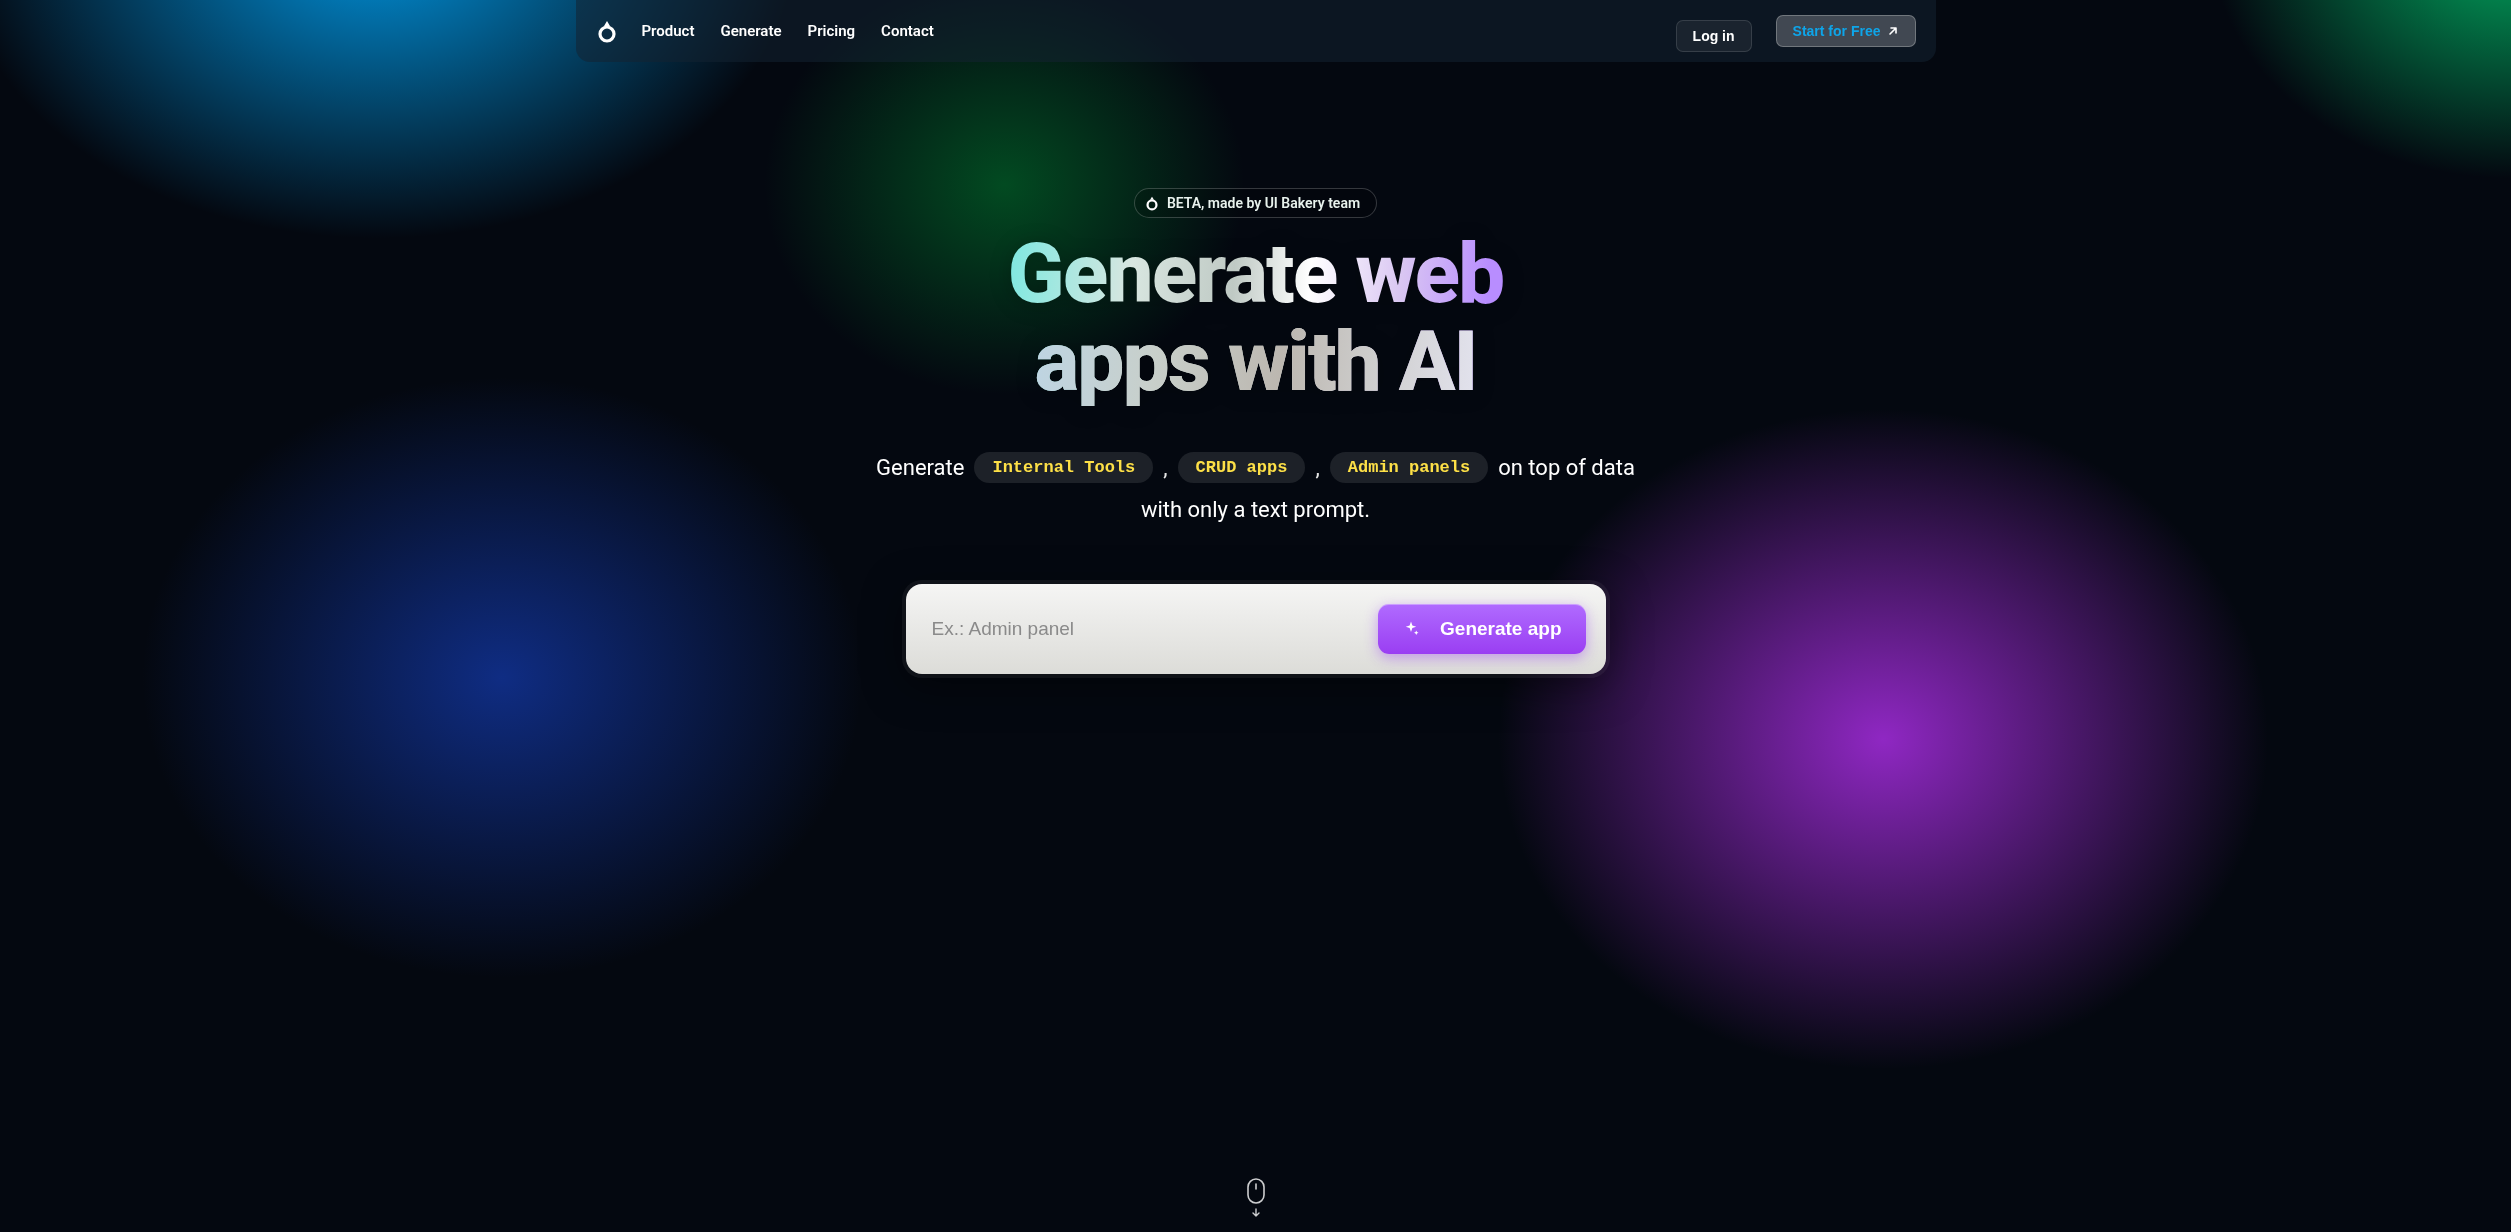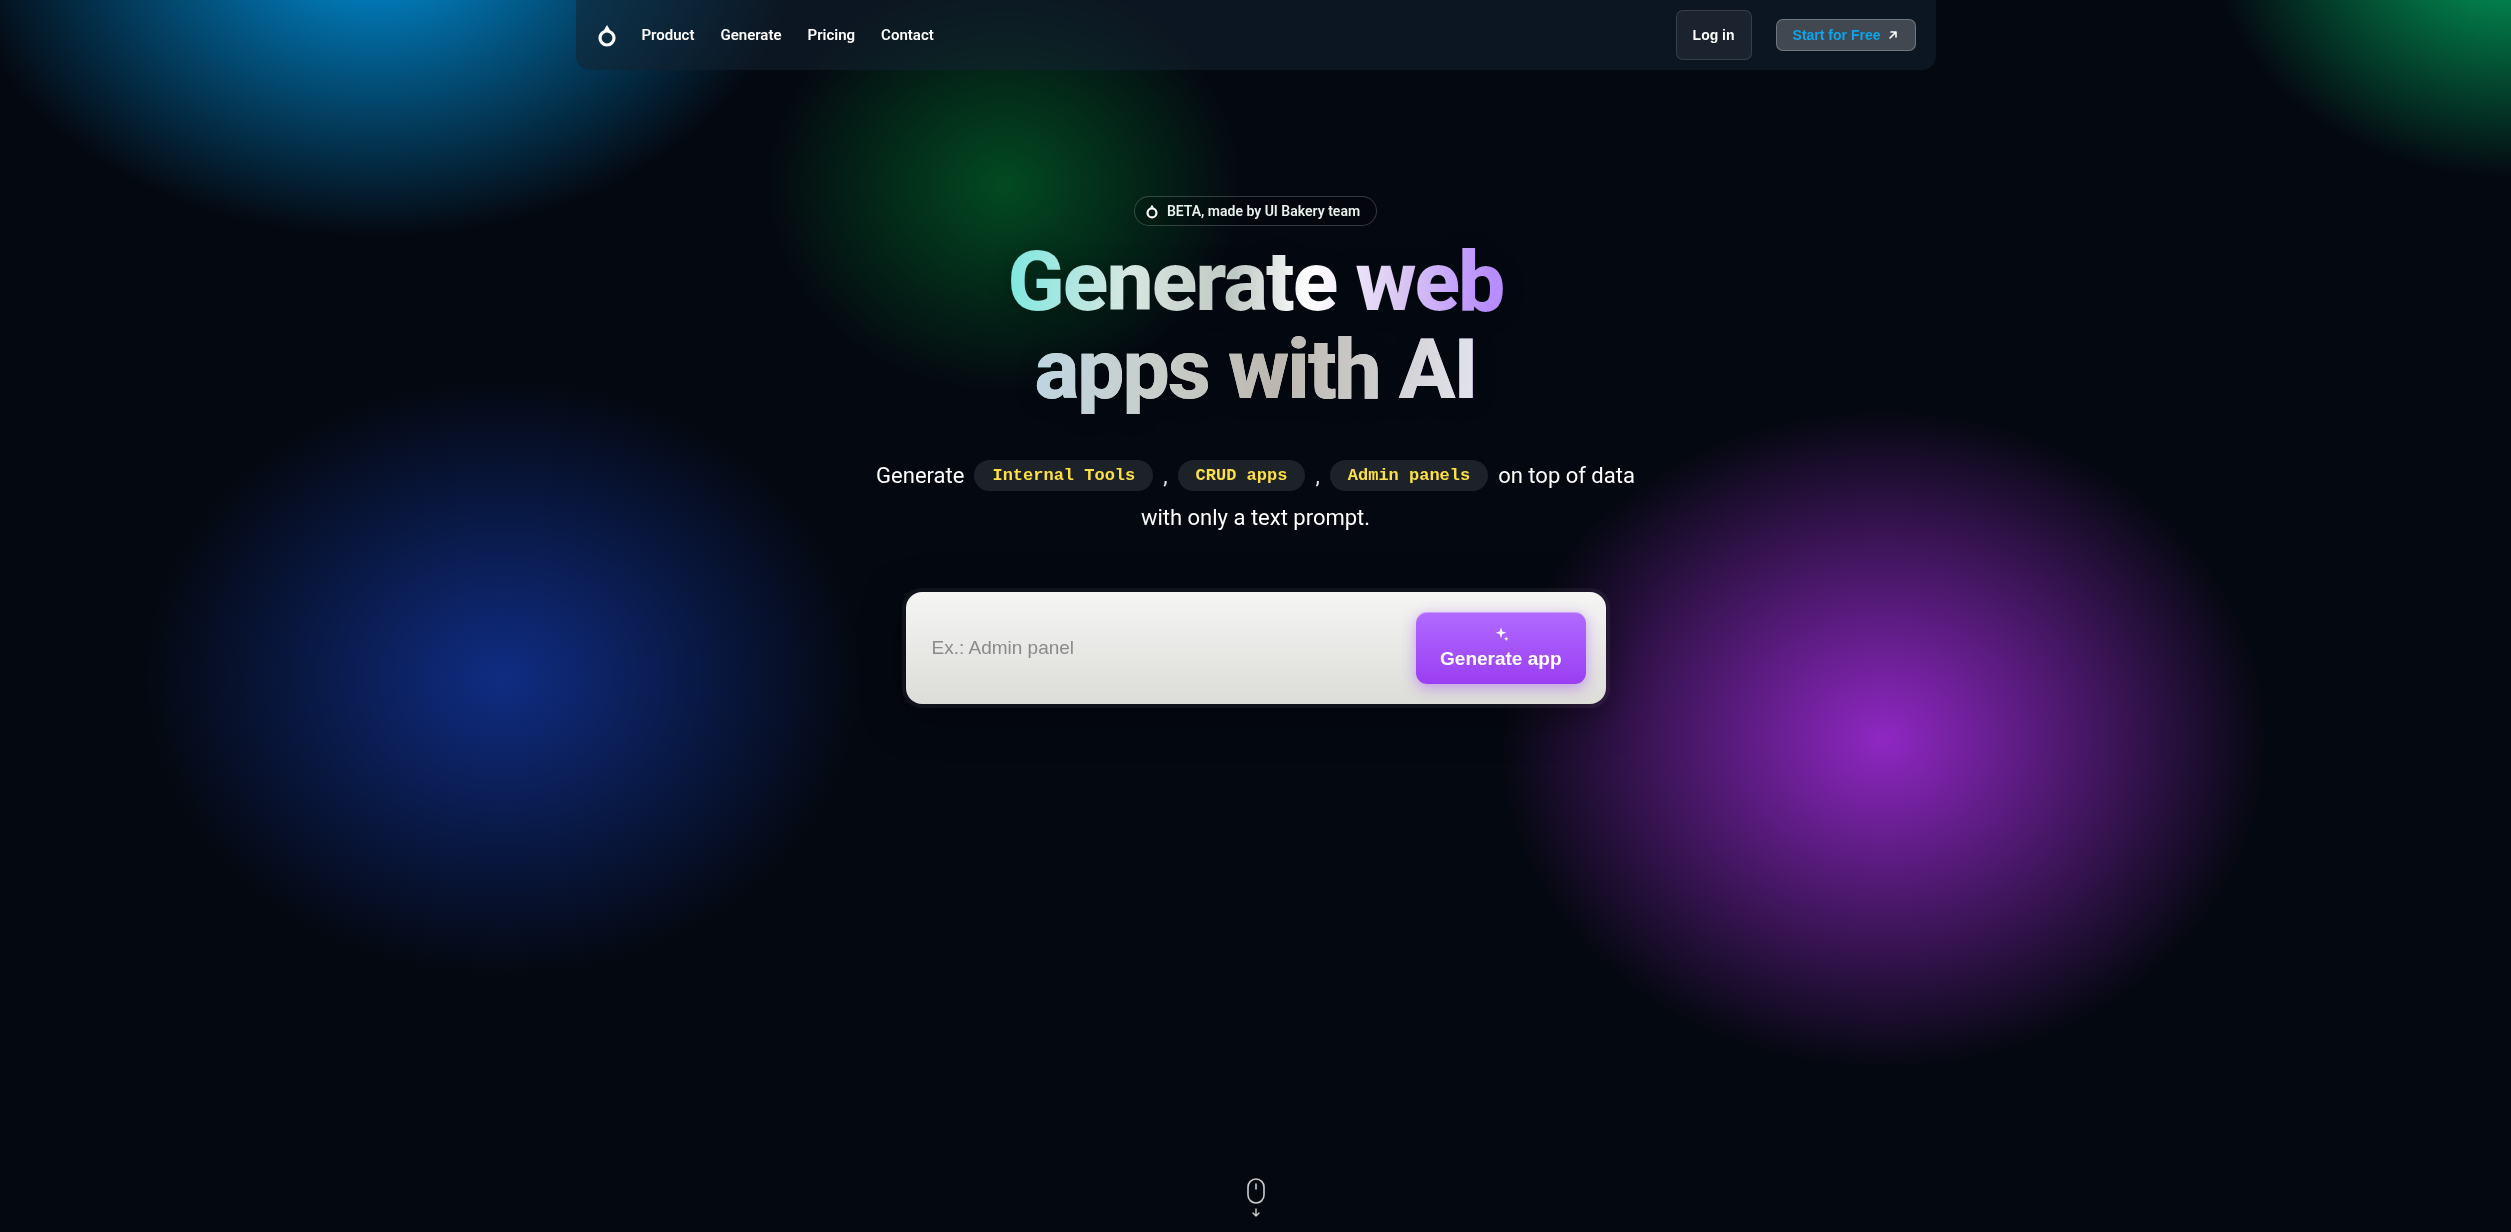--- a/index.html
+++ b/index.html
@@ -42,25 +42,26 @@
     gap: 24px;
   }
   .logo-icon { display: flex; align-items: center; }
   .nav-links { display: flex; gap: 26px; }
   .nav-link { color: #fff; font-size: 15px; font-weight: 600; cursor: pointer; }
   .nav-spacer { flex: 1; }
   .btn-login {
     background: rgba(255,255,255,0.06);
     border: 1px solid rgba(255,255,255,0.12);
     color: #fff;
-    padding: 16px 16px;
+    padding: 7px 16px;
     border-radius: 7px;
     font-size: 14px;
     font-weight: 600;
     cursor: pointer;
+    margin-top: 10px;
   }
   .btn-start {
     background: rgba(255,255,255,0.22);
     border: 1px solid rgba(255,255,255,0.25);
     color: #0ea5e9;
     padding: 7px 16px;
     border-radius: 7px;
     font-size: 14px;
     font-weight: 600;
     cursor: pointer;
@@ -175,23 +176,22 @@
     background: linear-gradient(180deg, #b06bff 0%, #9a3ef2 100%);
     border: none;
     color: #fff;
     font-size: 19px;
     font-weight: 700;
     padding: 14px 24px;
     border-radius: 11px;
     cursor: pointer;
     display: inline-flex;
     align-items: center;
-    gap: 4px;
+    gap: 20px;
     box-shadow: inset 0 1px 0 rgba(255,255,255,0.35), 0 4px 14px rgba(154,62,242,0.45);
-    flex-direction: column;
   }
 
   .scroll-hint {
     position: absolute;
     left: 50%;
     transform: translateX(-50%);
     bottom: 14px;
     display: flex;
     flex-direction: column;
     align-items: center;

